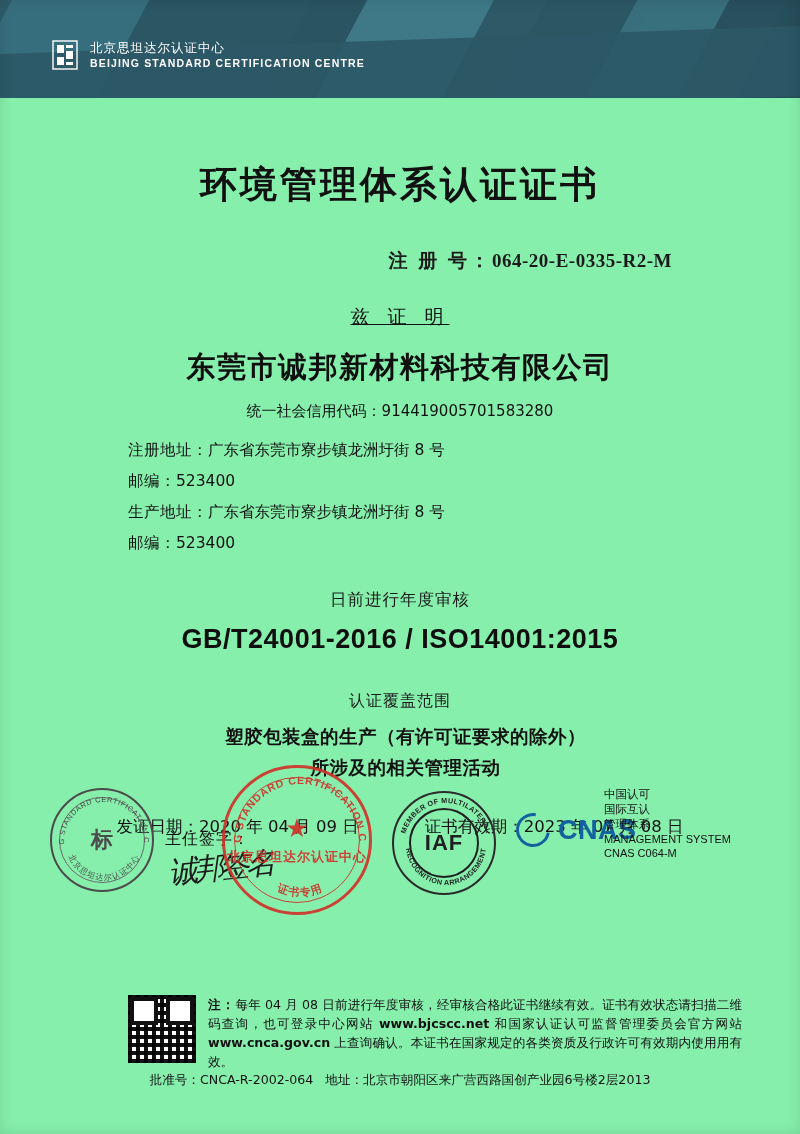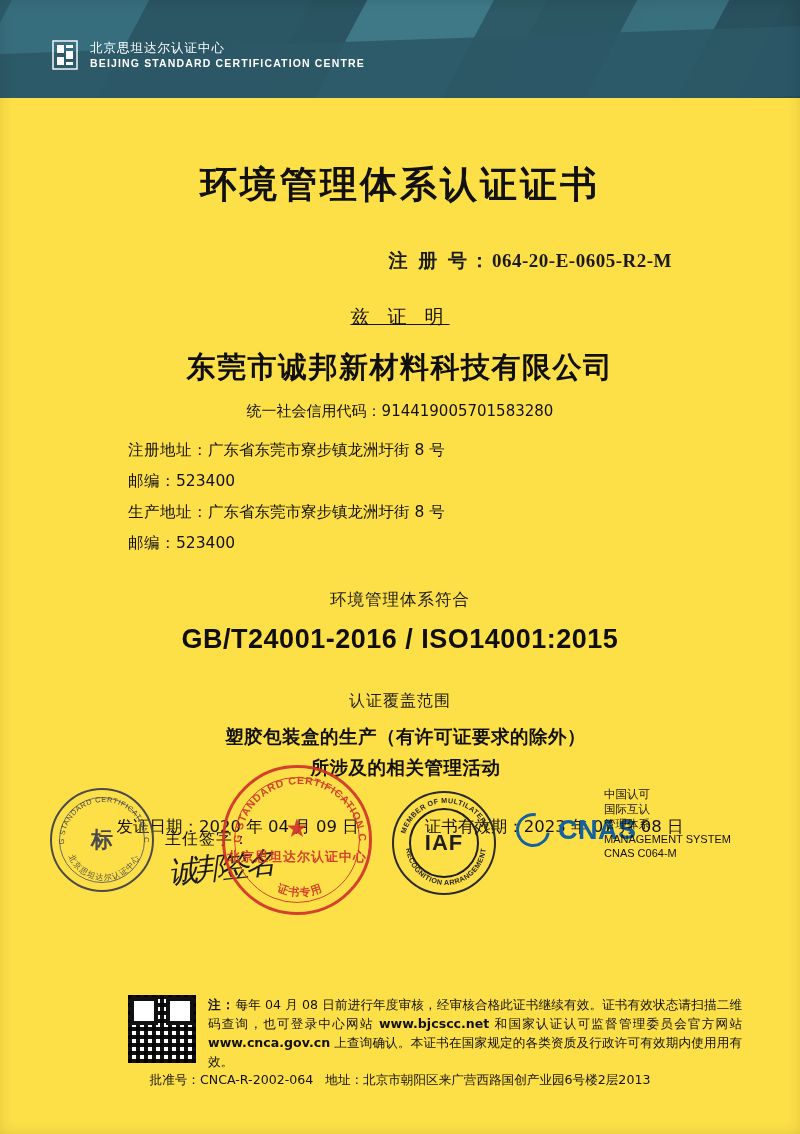--- a/index.html
+++ b/index.html
@@ -10,21 +10,21 @@
   body {
     width: 800px; height: 1134px;
     font-family: "Liberation Sans", sans-serif;
     color: #1a1a1a;
     position: relative;
     overflow: hidden;
   }
   .page {
     position: absolute;
     inset: 0;
-    background: #fde047;
+    background: #86efac;
   }
   
   .header {
     position: absolute;
     top: 0; left: 0; right: 0;
     height: 98px;
     background: #2f5d6b;
     overflow: hidden;
   }
   .header .shard {
@@ -397,21 +397,21 @@
         <div class="brand-text-en">BEIJING STANDARD CERTIFICATION CENTRE</div>
       </div>
     </div>
   </div>
 
   <div class="content">
 
     <div class="cert-title">环境管理体系认证证书</div>
 
     <div class="reg-no">
-      <span class="lbl">注 册 号：</span><span>064-20-E-0605-R2-M</span>
+      <span class="lbl">注 册 号：</span><span>064-20-E-0335-R2-M</span>
     </div>
 
     <div class="hereby">兹 证 明</div>
 
     <div class="company">东莞市诚邦新材料科技有限公司</div>
 
     <div class="credit-code">
       <span>统一社会信用代码：</span><span>914419005701583280</span>
     </div>
 
@@ -423,21 +423,21 @@
         <span class="k">邮编：</span><span>523400</span>
       </div>
       <div class="addr-row">
         <span class="k">生产地址：</span><span>广东省东莞市寮步镇龙洲圩街 8 号</span>
       </div>
       <div class="addr-row">
         <span class="k">邮编：</span><span>523400</span>
       </div>
     </div>
 
-    <div class="std-intro">环境管理体系符合</div>
+    <div class="std-intro">日前进行年度审核</div>
     <div class="std-code">GB/T24001-2016 / ISO14001:2015</div>
 
     <div class="scope-intro">认证覆盖范围</div>
     <div class="scope-line">塑胶包装盒的生产（有许可证要求的除外）</div>
     <div class="scope-line second">所涉及的相关管理活动</div>
 
     <div class="dates">
       <div>
         <span>发证日期：</span><span>2020 年 04 月 09 日</span>
       </div>

